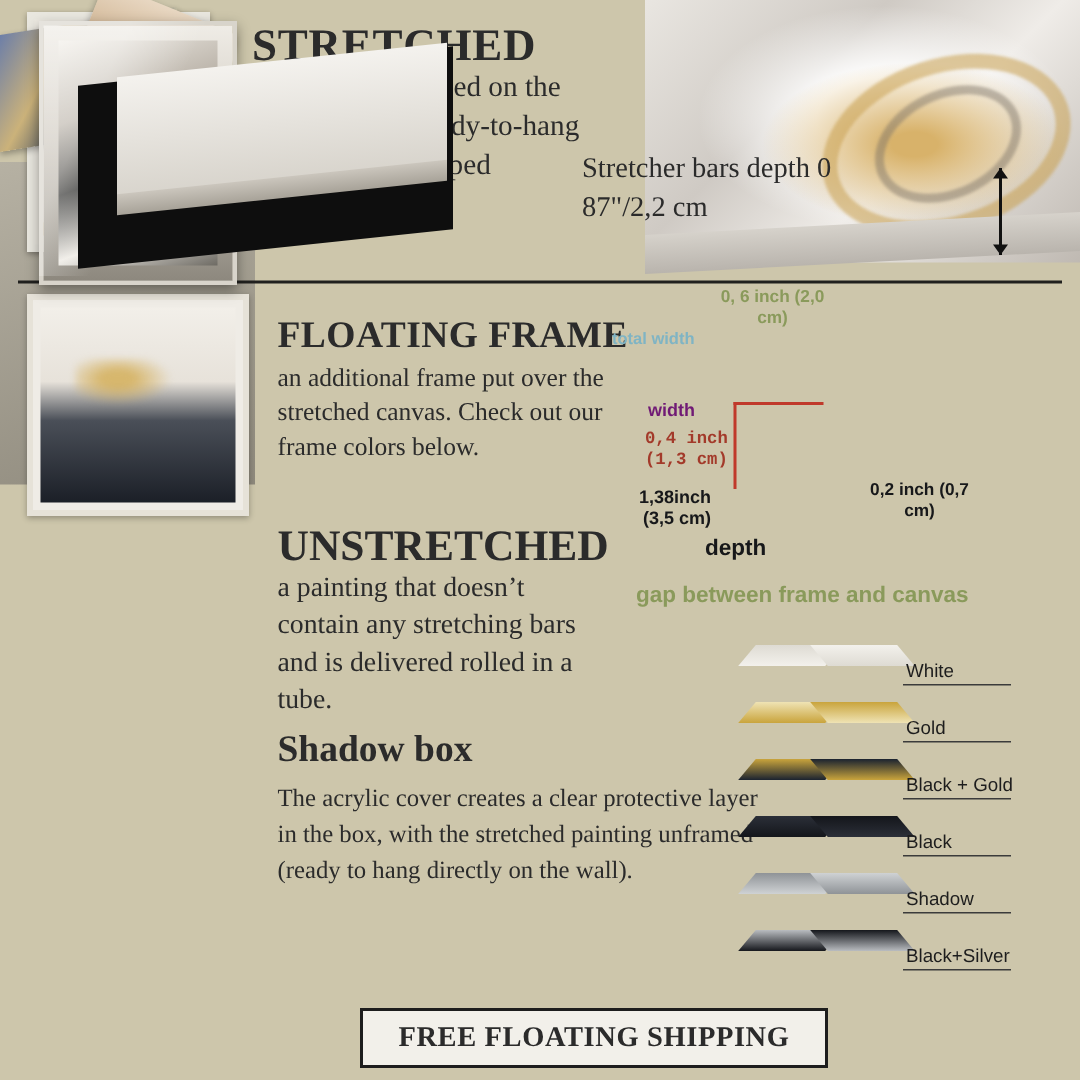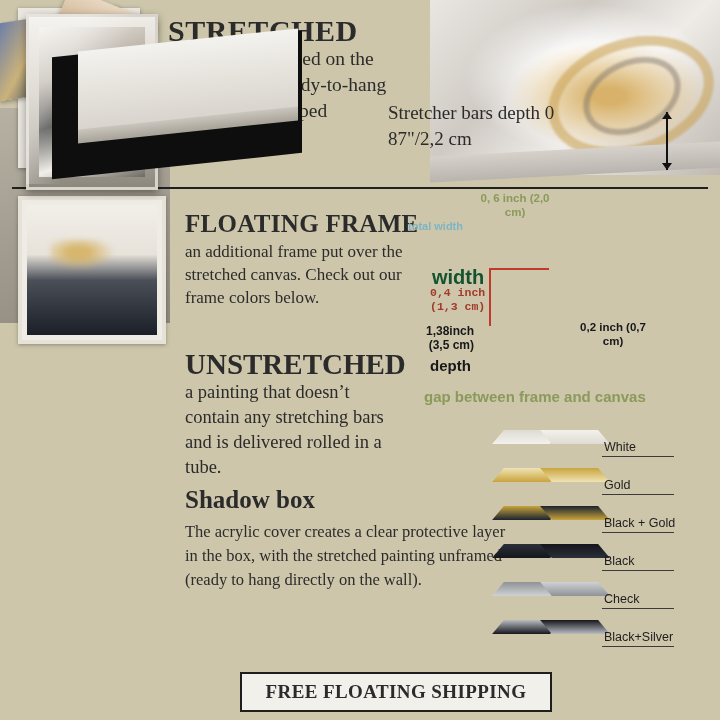--- a/index.html
+++ b/index.html
@@ -121,24 +121,24 @@
   #shadow-title { left:185px; top:486px; font-size:25px; }
   #shadow-body  { left:185px; top:520px; width:330px; font-size:16.5px; line-height:24px; }
 
   #banner { position:absolute; left:240px; top:672px; width:308px; height:36px;
      border:2px solid #1d1d1d; background:#f2f0ea; display:flex; align-items:center; justify-content:center; }
   #banner span { font-family:"Liberation Serif", serif; font-weight:bold; font-size:19px; letter-spacing:.4px; }
 
   .lbl-total { position:absolute; color:#7fb4c4; font-weight:bold; font-size:11px; }
   .lbl-small { position:absolute; color:#8a9a5b; font-weight:bold; font-size:11.5px; line-height:14px;}
   .lbl-gap { position:absolute; color:#8a9a5b; font-weight:bold; font-size:15px; }
-  .lbl-width { position:absolute; color:#14532d; font-weight:bold; font-size:20px; }
+  .lbl-width { position:absolute; color:#701a75; font-weight:bold; font-size:12px; }
   .lbl-red-s { position:absolute; color:#a33a2a; font-weight:bold; font-size:11.5px; line-height:14px;font-family:Liberation Mono, monospace; }
   .lbl-dark { position:absolute; color:#17181a; font-weight:bold; font-size:12px; line-height:14px;}
-  .lbl-depth { position:absolute; color:#17181a; font-weight:bold; font-size:15px; }
+  .lbl-depth { position:absolute; color:#17181a; font-weight:bold; font-size:15px;margin-left:40px; }
   .lbl-inner { position:absolute; color:#17181a; font-weight:bold; font-size:11.5px; line-height:14px; text-align:center;}
 </style>
 </head>
 <body>
 
 <div id="canvas-photo" class="abs">
   <div class="swirl"></div>
   <div class="swirl2"></div>
   <div class="edge"></div>
 </div>
@@ -237,15 +237,15 @@
 
 <div class="swatch-line" style="left: 602px; top: 456px; width: 72px;"></div>
 <div class="swatch-label" style="left: 604px; top: 440px;">White</div>
 <div class="swatch-line" style="left: 602px; top: 494px; width: 72px;"></div>
 <div class="swatch-label" style="left: 604px; top: 478px;">Gold</div>
 <div class="swatch-line" style="left: 602px; top: 532px; width: 72px;"></div>
 <div class="swatch-label" style="left: 604px; top: 516px;">Black + Gold</div>
 <div class="swatch-line" style="left: 602px; top: 570px; width: 72px;"></div>
 <div class="swatch-label" style="left: 604px; top: 554px;">Black</div>
 <div class="swatch-line" style="left: 602px; top: 608px; width: 72px;"></div>
-<div class="swatch-label" style="left: 604px; top: 592px;">Check</div>
+<div class="swatch-label" style="left: 604px; top: 592px;">Shadow</div>
 <div class="swatch-line" style="left: 602px; top: 646px; width: 72px;"></div>
 <div class="swatch-label" style="left: 604px; top: 630px;">Black+Silver</div>
 
 </body></html>

